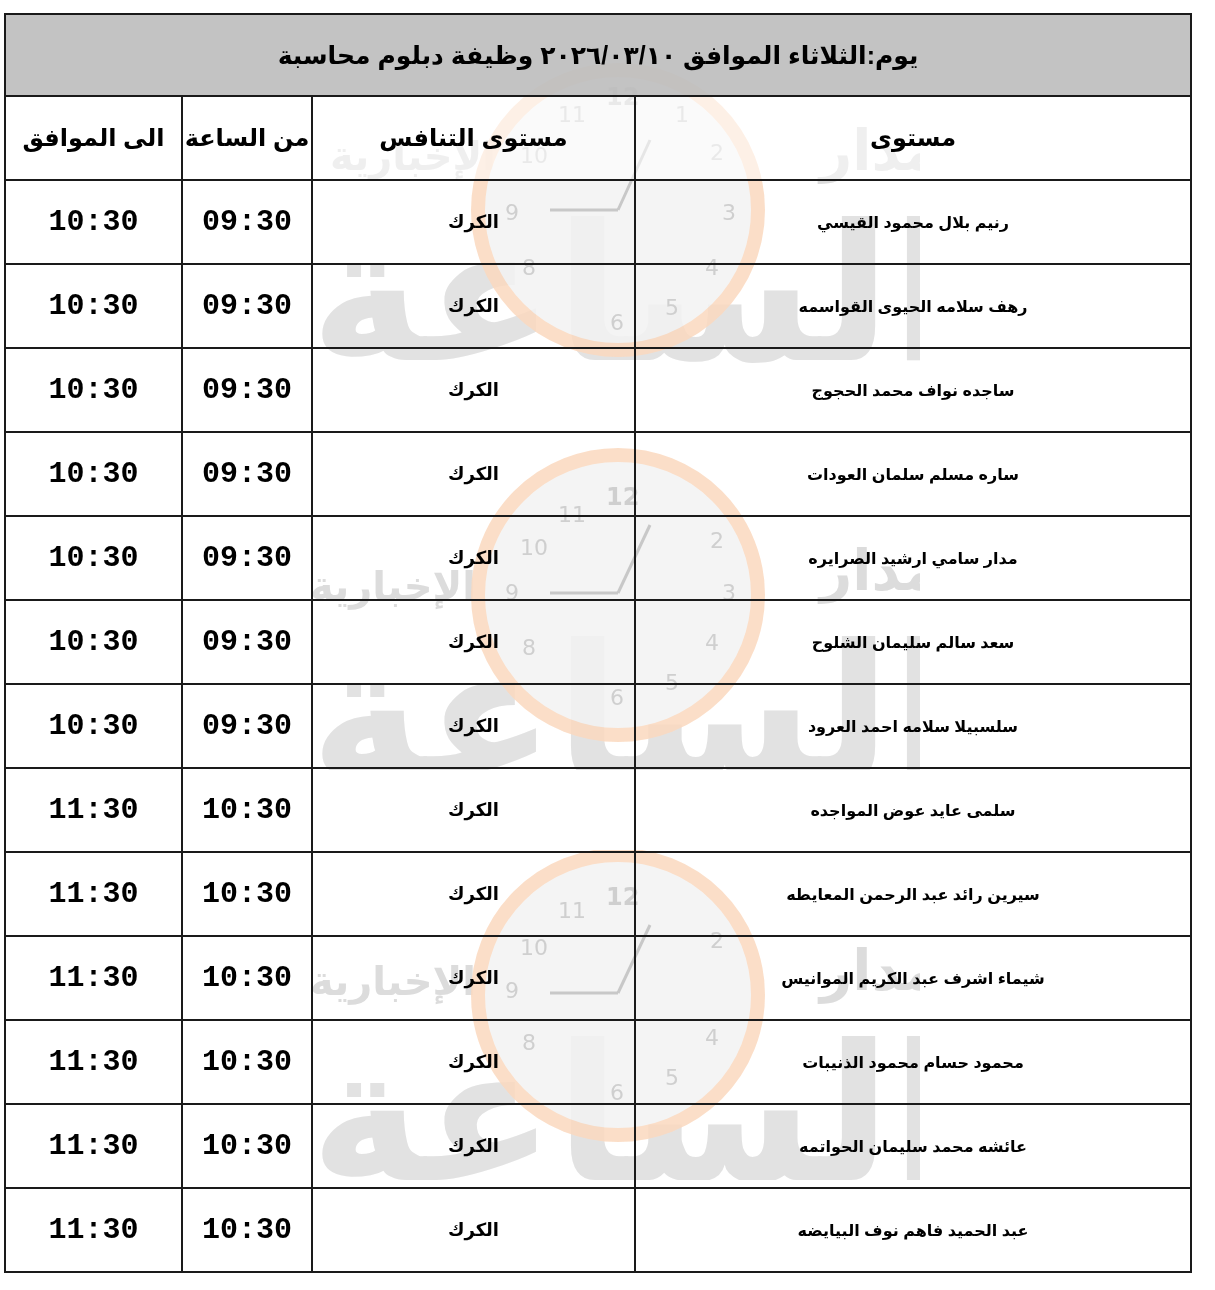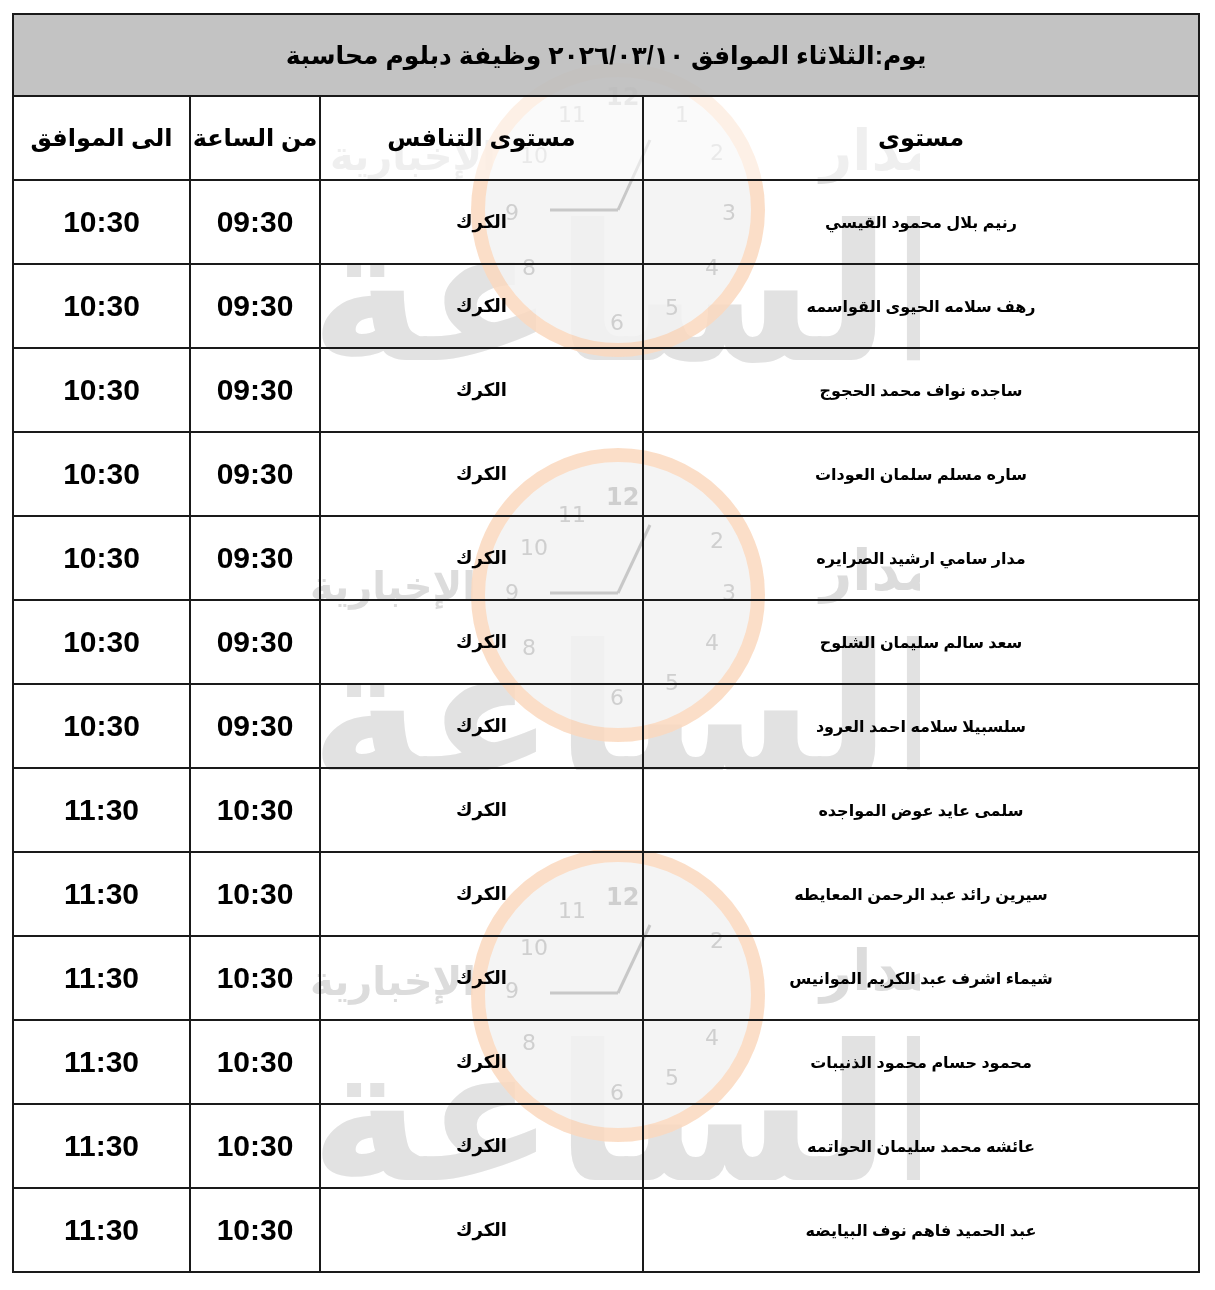--- a/index.html
+++ b/index.html
@@ -22,21 +22,21 @@
       left: 300px;
       width: 620px;
       pointer-events: none;
       z-index: 0;
     }
     .watermark svg { display: block; }
 
     
     .schedule {
       position: absolute;
-      left: 12px;
+      left: 4px;
       top: 13px;
       width: 1188px;
       border-collapse: collapse;
       table-layout: fixed;
       z-index: 1;
       direction: rtl;
     }
     .schedule td, .schedule th {
       border: 2px solid #1a1a1a;
       padding: 0;
@@ -61,21 +61,21 @@
       font-weight: bold;
     }
     .col-name   { width: 556px; }
     .col-level  { width: 323px; }
     .col-from   { width: 130px; }
     .col-to     { width: 177px; }
 
     .cell-name  { font-size: 16px; }
     .cell-level { font-size: 18px; }
     .cell-time  {
-      font-family: Liberation Sans, sans-serif;
+      font-family: Liberation Mono, monospace;
       font-size: 30px;
       direction: ltr;
     }
   </style>
 </head>
 <body>
 
 <div class="watermark" style="top:60px;">
   <svg width="620" height="330" viewBox="0 0 620 330">
     <text x="30" y="110" font-family="DejaVu Sans, sans-serif" font-weight="bold" font-size="40" fill="#dcdcdc">الإخبارية</text>

